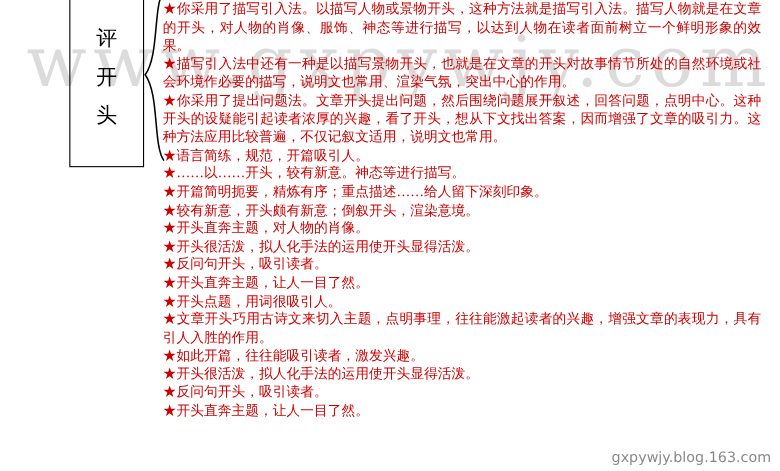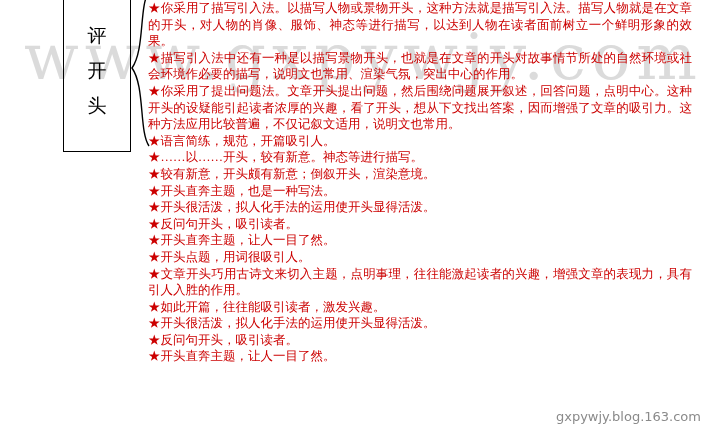--- a/index.html
+++ b/index.html
@@ -119,22 +119,23 @@
   <svg class="brace" viewBox="0 0 22 160" preserveAspectRatio="none">
     <path d="M20,2 C10,14 16,60 3,78 C16,96 10,142 20,156" fill="none" stroke="#000000" stroke-width="1.4"></path>
   </svg>
 
   <div class="content">
     <p class="line"><span class="star">★</span><span>你采用了描写引入法。以描写人物或景物开头，这种方法就是描写引入法。描写人物就是在文章的开头，对人物的肖像、服饰、神态等进行描写，以达到人物在读者面前树立一个鲜明形象的效果。</span></p>
     <p class="line"><span class="star">★</span><span>描写引入法中还有一种是以描写景物开头，也就是在文章的开头对故事情节所处的自然环境或社会环境作必要的描写，说明文也常用、渲染气氛，突出中心的作用。</span></p>
     <p class="line"><span class="star">★</span><span>你采用了提出问题法。文章开头提出问题，然后围绕问题展开叙述，回答问题，点明中心。这种开头的设疑能引起读者浓厚的兴趣，看了开头，想从下文找出答案，因而增强了文章的吸引力。这种方法应用比较普遍，不仅记叙文适用，说明文也常用。</span></p>
     <p class="line"><span class="star">★</span><span>语言简练，规范，开篇吸引人。</span></p>
     <p class="line"><span class="star">★</span><span>……以……开头，较有新意。神态等进行描写。</span></p>
+    <p class="line"><span class="star">★</span><span>开篇简明扼要，精炼有序；重点描述……给人留下深刻印象。</span></p>
     <p class="line"><span class="star">★</span><span>较有新意，开头颇有新意；倒叙开头，渲染意境。</span></p>
-    <p class="line"><span class="star">★</span><span>开头直奔主题，也是一种写法。</span></p>
+    <p class="line"><span class="star">★</span><span>开头直奔主题，对人物的肖像。</span></p>
     <p class="line"><span class="star">★</span><span>开头很活泼，拟人化手法的运用使开头显得活泼。</span></p>
     <p class="line"><span class="star">★</span><span>反问句开头，吸引读者。</span></p>
     <p class="line"><span class="star">★</span><span>开头直奔主题，让人一目了然。</span></p>
     <p class="line"><span class="star">★</span><span>开头点题，用词很吸引人。</span></p>
     <p class="line"><span class="star">★</span><span>文章开头巧用古诗文来切入主题，点明事理，往往能激起读者的兴趣，增强文章的表现力，具有引人入胜的作用。</span></p>
     <p class="line"><span class="star">★</span><span>如此开篇，往往能吸引读者，激发兴趣。</span></p>
     <p class="line"><span class="star">★</span><span>开头很活泼，拟人化手法的运用使开头显得活泼。</span></p>
     <p class="line"><span class="star">★</span><span>反问句开头，吸引读者。</span></p>
     <p class="line"><span class="star">★</span><span>开头直奔主题，让人一目了然。</span></p>
   </div>

